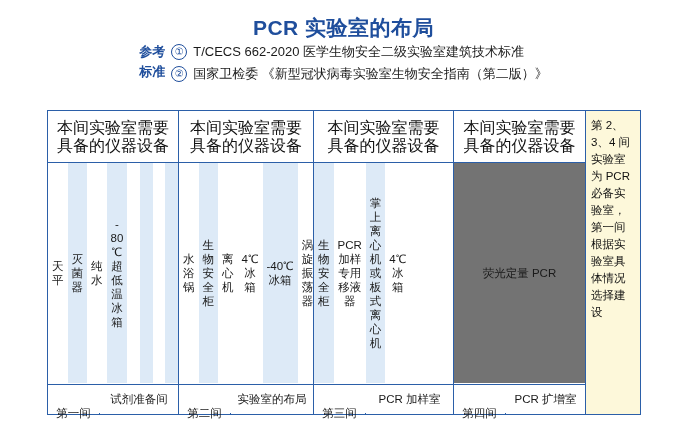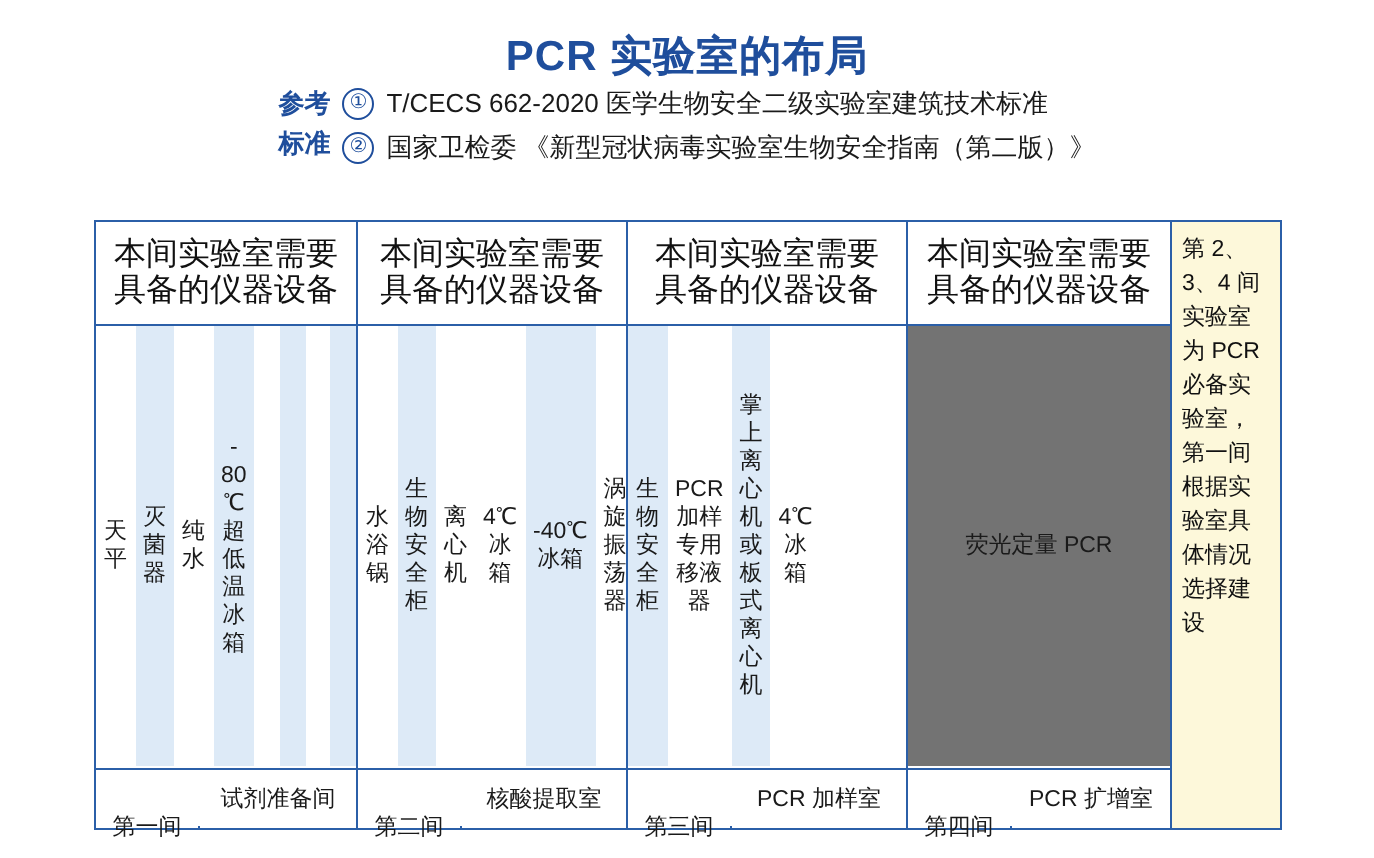--- a/index.html
+++ b/index.html
@@ -211,21 +211,21 @@
       <div class="equip-cell blank">水浴锅</div>
       <div class="equip-cell tint">生物安全柜</div>
       <div class="equip-cell blank">离心机</div>
       <div class="equip-cell blank">4℃冰箱</div>
       <div class="equip-cell tint">-40℃冰箱</div>
       <div class="equip-cell blank">涡旋振荡器</div>
       <div class="equip-cell tint">超微量核酸蛋白测定仪</div>
     </div>
     <div class="footer-cell">
       <div class="footer-num">第二间</div>
-      <div class="footer-name">核酸提取室</div>
+      <div class="footer-name">实验室的布局</div>
     </div>
   </div>
 
   <div class="room-col w3">
     <div class="col-header">本间实验室需要具备的仪器设备</div>
     <div class="equip-list">
       <div class="equip-cell tint">生物安全柜</div>
       <div class="equip-cell blank">PCR 加样专用移液器</div>
       <div class="equip-cell tint">掌上离心机或板式离心机</div>
       <div class="equip-cell blank">4℃冰箱</div>

